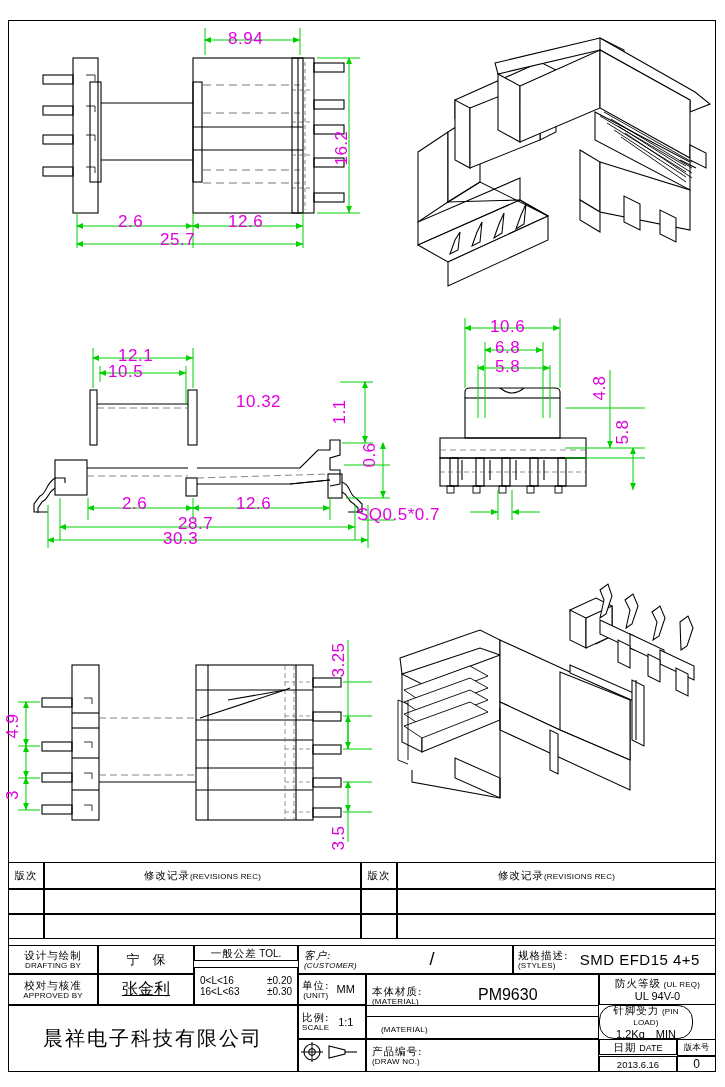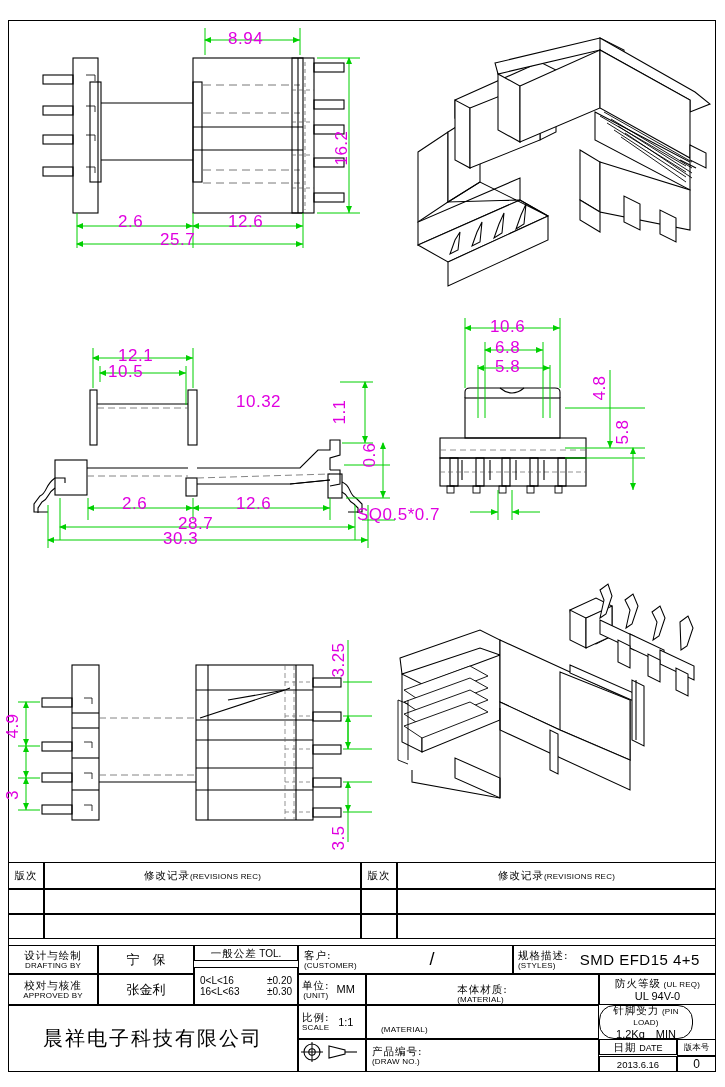--- a/index.html
+++ b/index.html
@@ -406,42 +406,42 @@
     <div class="cell ctr" style="left:98px;top:945px;width:96px;height:29px;font-size:13px;">
       <span class="cz">宁　保</span>
     </div>
 
     <div class="cell lbl" style="left:8px;top:974px;width:90px;height:31px;padding:0 3px;">
       <span class="stack">
         <span class="cz cn">校对与核准</span>
         <span class="en">APPROVED BY</span>
       </span>
     </div>
-    <div class="cell ctr" style="left:98px;top:974px;width:96px;height:31px;font-size:13px;">
+    <div class="cell ctr" style="left:98px;top:974px;width:96px;height:31px;font-size:16px;text-decoration:underline;">
       <span class="cz">张金利</span>
     </div>
 
     <div class="cell ctr lbl" style="left:194px;top:945px;width:104px;height:16px;">
       <span><span class="cz cn">一般公差</span> <span style="font-size:10px">TOL.</span></span>
     </div>
     <div class="cell" style="left:194px;top:967px;width:104px;height:38px;">
       <span class="stack" style="align-items:stretch;padding:0 5px;">
         <span class="rowflex" style="justify-content:space-between;font-size:10px;">
           <span>0&lt;L&lt;16</span>
           <span>±0.20</span>
         </span>
         <span class="rowflex" style="justify-content:space-between;font-size:10px;">
           <span>16&lt;L&lt;63</span>
           <span>±0.30</span>
         </span>
       </span>
     </div>
 
     <div class="cell lbl" style="left:298px;top:945px;width:215px;height:29px;padding:0 5px;">
-      <span class="stack" style="align-items:flex-start;width:auto;">
+      <span class="stack" style="align-items:flex-start;width:auto;font-style:italic;">
         <span class="cz cn">客户:</span>
         <span class="en">(CUSTOMER)</span>
       </span>
       <span style="flex:1;text-align:center;font-size:18px;">/</span>
     </div>
 
     <div class="cell lbl" style="left:513px;top:945px;width:203px;height:29px;padding:0 4px;">
       <span class="stack" style="align-items:flex-start;width:auto;">
         <span class="cz cn">规格描述:</span>
         <span class="en">(STYLES)</span>
@@ -450,21 +450,21 @@
     </div>
 
     <div class="cell lbl" style="left:298px;top:974px;width:68px;height:31px;padding:0 3px;">
       <span class="stack" style="align-items:center;width:auto;">
         <span class="cz cn">单位:</span>
         <span class="en">(UNIT)</span>
       </span>
       <span style="flex:1;text-align:center;font-size:11px;">MM</span>
     </div>
 
-    <div class="cell lbl" style="left:366px;top:974px;width:233px;height:31px;padding:8px 5px;flex-direction:column;">
+    <div class="cell lbl" style="left:366px;top:974px;width:233px;height:43px;padding:8px 5px;">
       <span class="stack" style="align-items:flex-start;width:auto;">
         <span class="cz cn">本体材质:</span>
         <span class="en">(MATERIAL)</span>
       </span>
       <span style="flex:1;text-align:center;font-size:16px;">PM9630</span>
     </div>
 
     <div class="cell ctr lbl" style="left:599px;top:974px;width:117px;height:31px;">
       <span class="stack">
         <span><span class="cz cn">防火等级</span> <span class="en">(UL REQ)</span></span>

